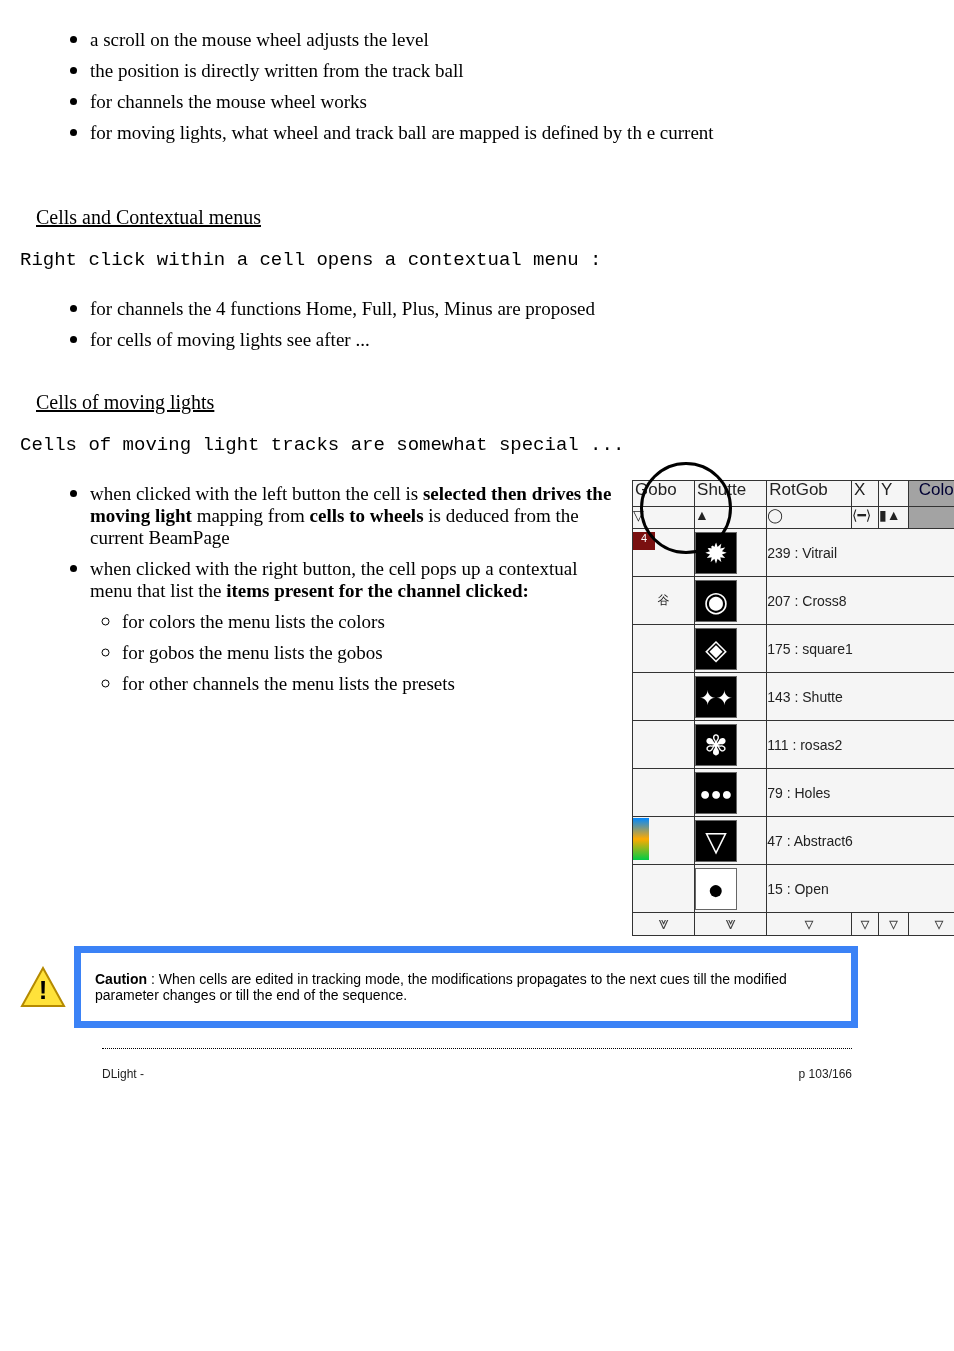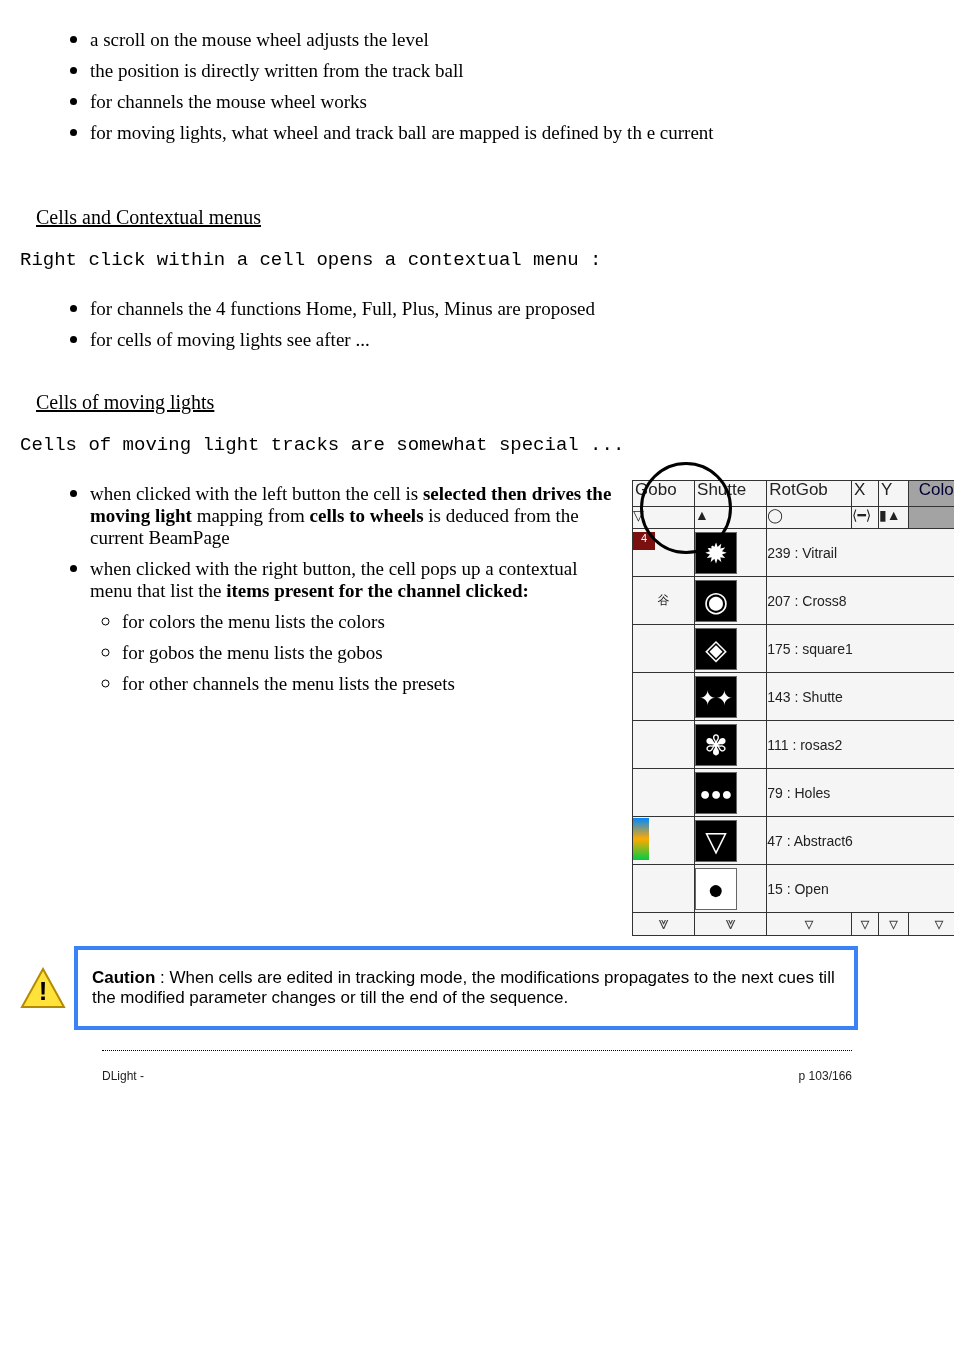--- a/index.html
+++ b/index.html
@@ -65,26 +65,26 @@
     clear: both;
     display: flex;
     align-items: center;
     margin: 30px 0 20px 0;
   }
   .warn-icon {
     width: 46px; height: 42px;
     flex: 0 0 46px;
   }
   .caution-text-box {
-    border: 4px solid #3b82f6;
+    border: 7px solid #3b82f6;
     padding: 18px 14px;
     margin-left: 8px;
     width: 784px;
     font-family: Arial, sans-serif;
-    font-size: 17px;
+    font-size: 14px;
   }
   .bold { font-weight: 700; }
   .footer-rule {
     width: 750px;
     border: none;
     border-top: 1px dotted #000;
     margin: 14px auto 0 auto;
   }
   .footer-text {
     width: 750px;

